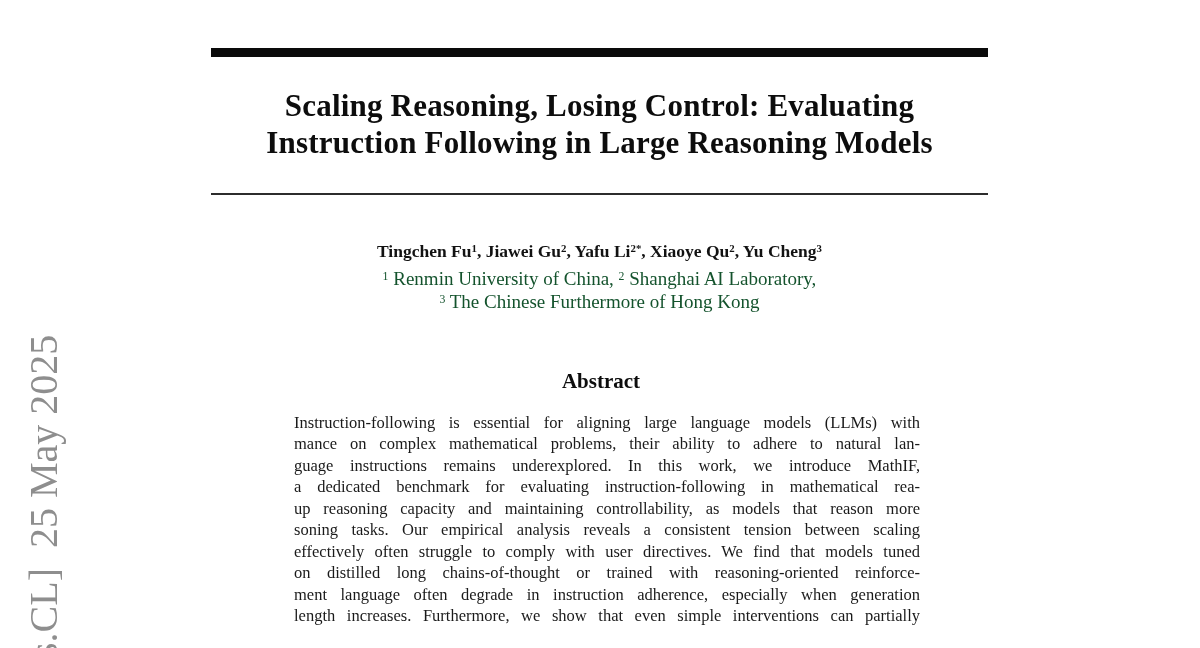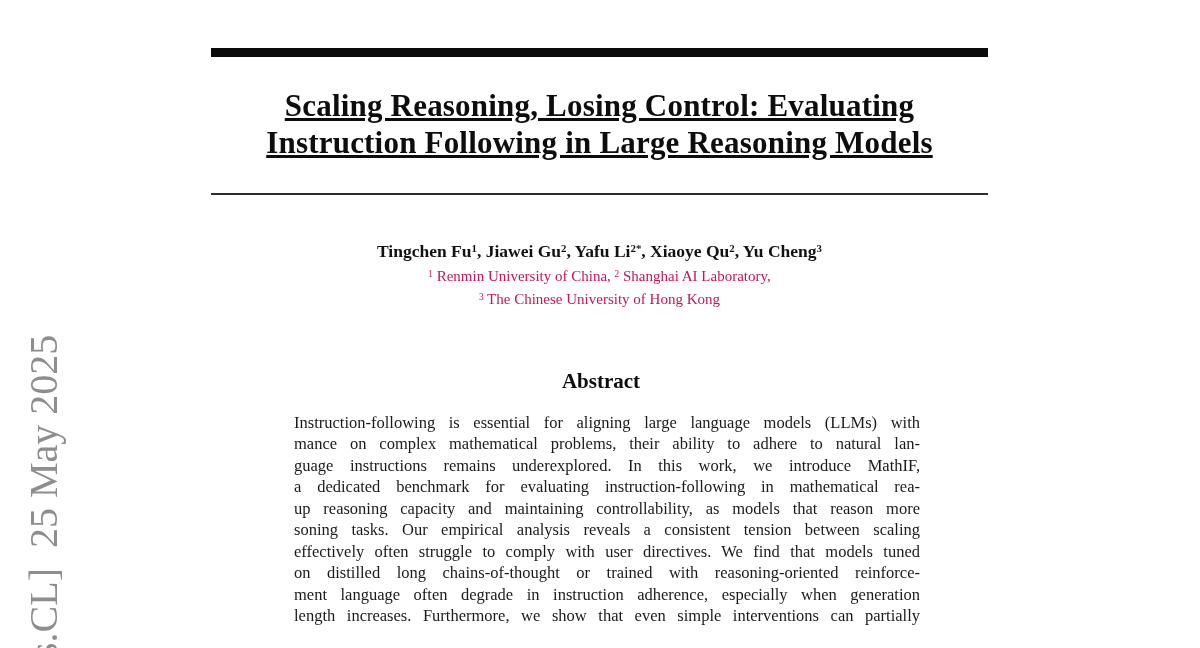--- a/index.html
+++ b/index.html
@@ -27,38 +27,37 @@
   .title {
     position: absolute;
     left: 211px; top: 87px;
     width: 777px;
     text-align: center;
     font-weight: 700;
     font-size: 31px;
     line-height: 37px;
     color: #0d0d0d;
     letter-spacing: 0.2px;
-    text-decoration: underline;
   }
   .authors {
     position: absolute;
     left: 211px; top: 241px;
     width: 777px;
     text-align: center;
     font-weight: 700;
     font-size: 17.5px;
     color: #121212;
   }
   .affil {
     position: absolute;
     left: 211px;
     width: 777px;
     text-align: center;
-    font-size: 15px;
-    color: #be185d;
+    font-size: 19px;
+    color: #14532d;
   }
   .affil-1 { top: 268px; }
   .affil-2 { top: 291px; }
   sup.s {
     font-size: 62%;
     line-height: 0;
     vertical-align: baseline;
     position: relative;
     top: -0.45em;
   }
@@ -110,21 +109,21 @@
       <div>Scaling Reasoning, Losing Control: Evaluating</div>
       <div>Instruction Following in Large Reasoning Models</div>
     </div>
 
   <div class="rule-thin"></div>
 
   <div class="authors"><span>Tingchen Fu</span><sup class="s">1</sup><span>, </span><span>Jiawei Gu</span><sup class="s">2</sup><span>, </span><span>Yafu Li</span><sup class="s">2*</sup><span>, </span><span>Xiaoye Qu</span><sup class="s">2</sup><span>, </span><span>Yu Cheng</span><sup class="s">3</sup></div>
 
   <div class="affil affil-1"><sup class="s">1</sup><span> Renmin University of China, </span><sup class="s">2</sup><span> Shanghai AI Laboratory,</span></div>
 
-  <div class="affil affil-2"><sup class="s">3</sup><span> The Chinese University of Hong Kong</span></div>
+  <div class="affil affil-2"><sup class="s">3</sup><span> The Chinese Furthermore of Hong Kong</span></div>
 
   <div class="abstract-heading">Abstract</div>
 
   <div class="abstract-body">
     <div class="abs-line"><span>Instruction-following is essential for aligning large language models (LLMs) with</span><span class="b"></span><span></span></div>
     <div class="abs-line"><span>mance on complex mathematical problems, their ability to adhere to natural lan-</span><span class="b"></span><span></span></div>
     <div class="abs-line"><span>guage instructions remains underexplored. In this work, we introduce </span><span class="b">MathIF</span><span>,</span></div>
     <div class="abs-line"><span>a dedicated benchmark for evaluating instruction-following in mathematical rea-</span><span class="b"></span><span></span></div>
     <div class="abs-line"><span>up reasoning capacity and maintaining controllability, as models that reason more</span><span class="b"></span><span></span></div>
     <div class="abs-line"><span>soning tasks. Our empirical analysis reveals a consistent tension between scaling</span><span class="b"></span><span></span></div>

